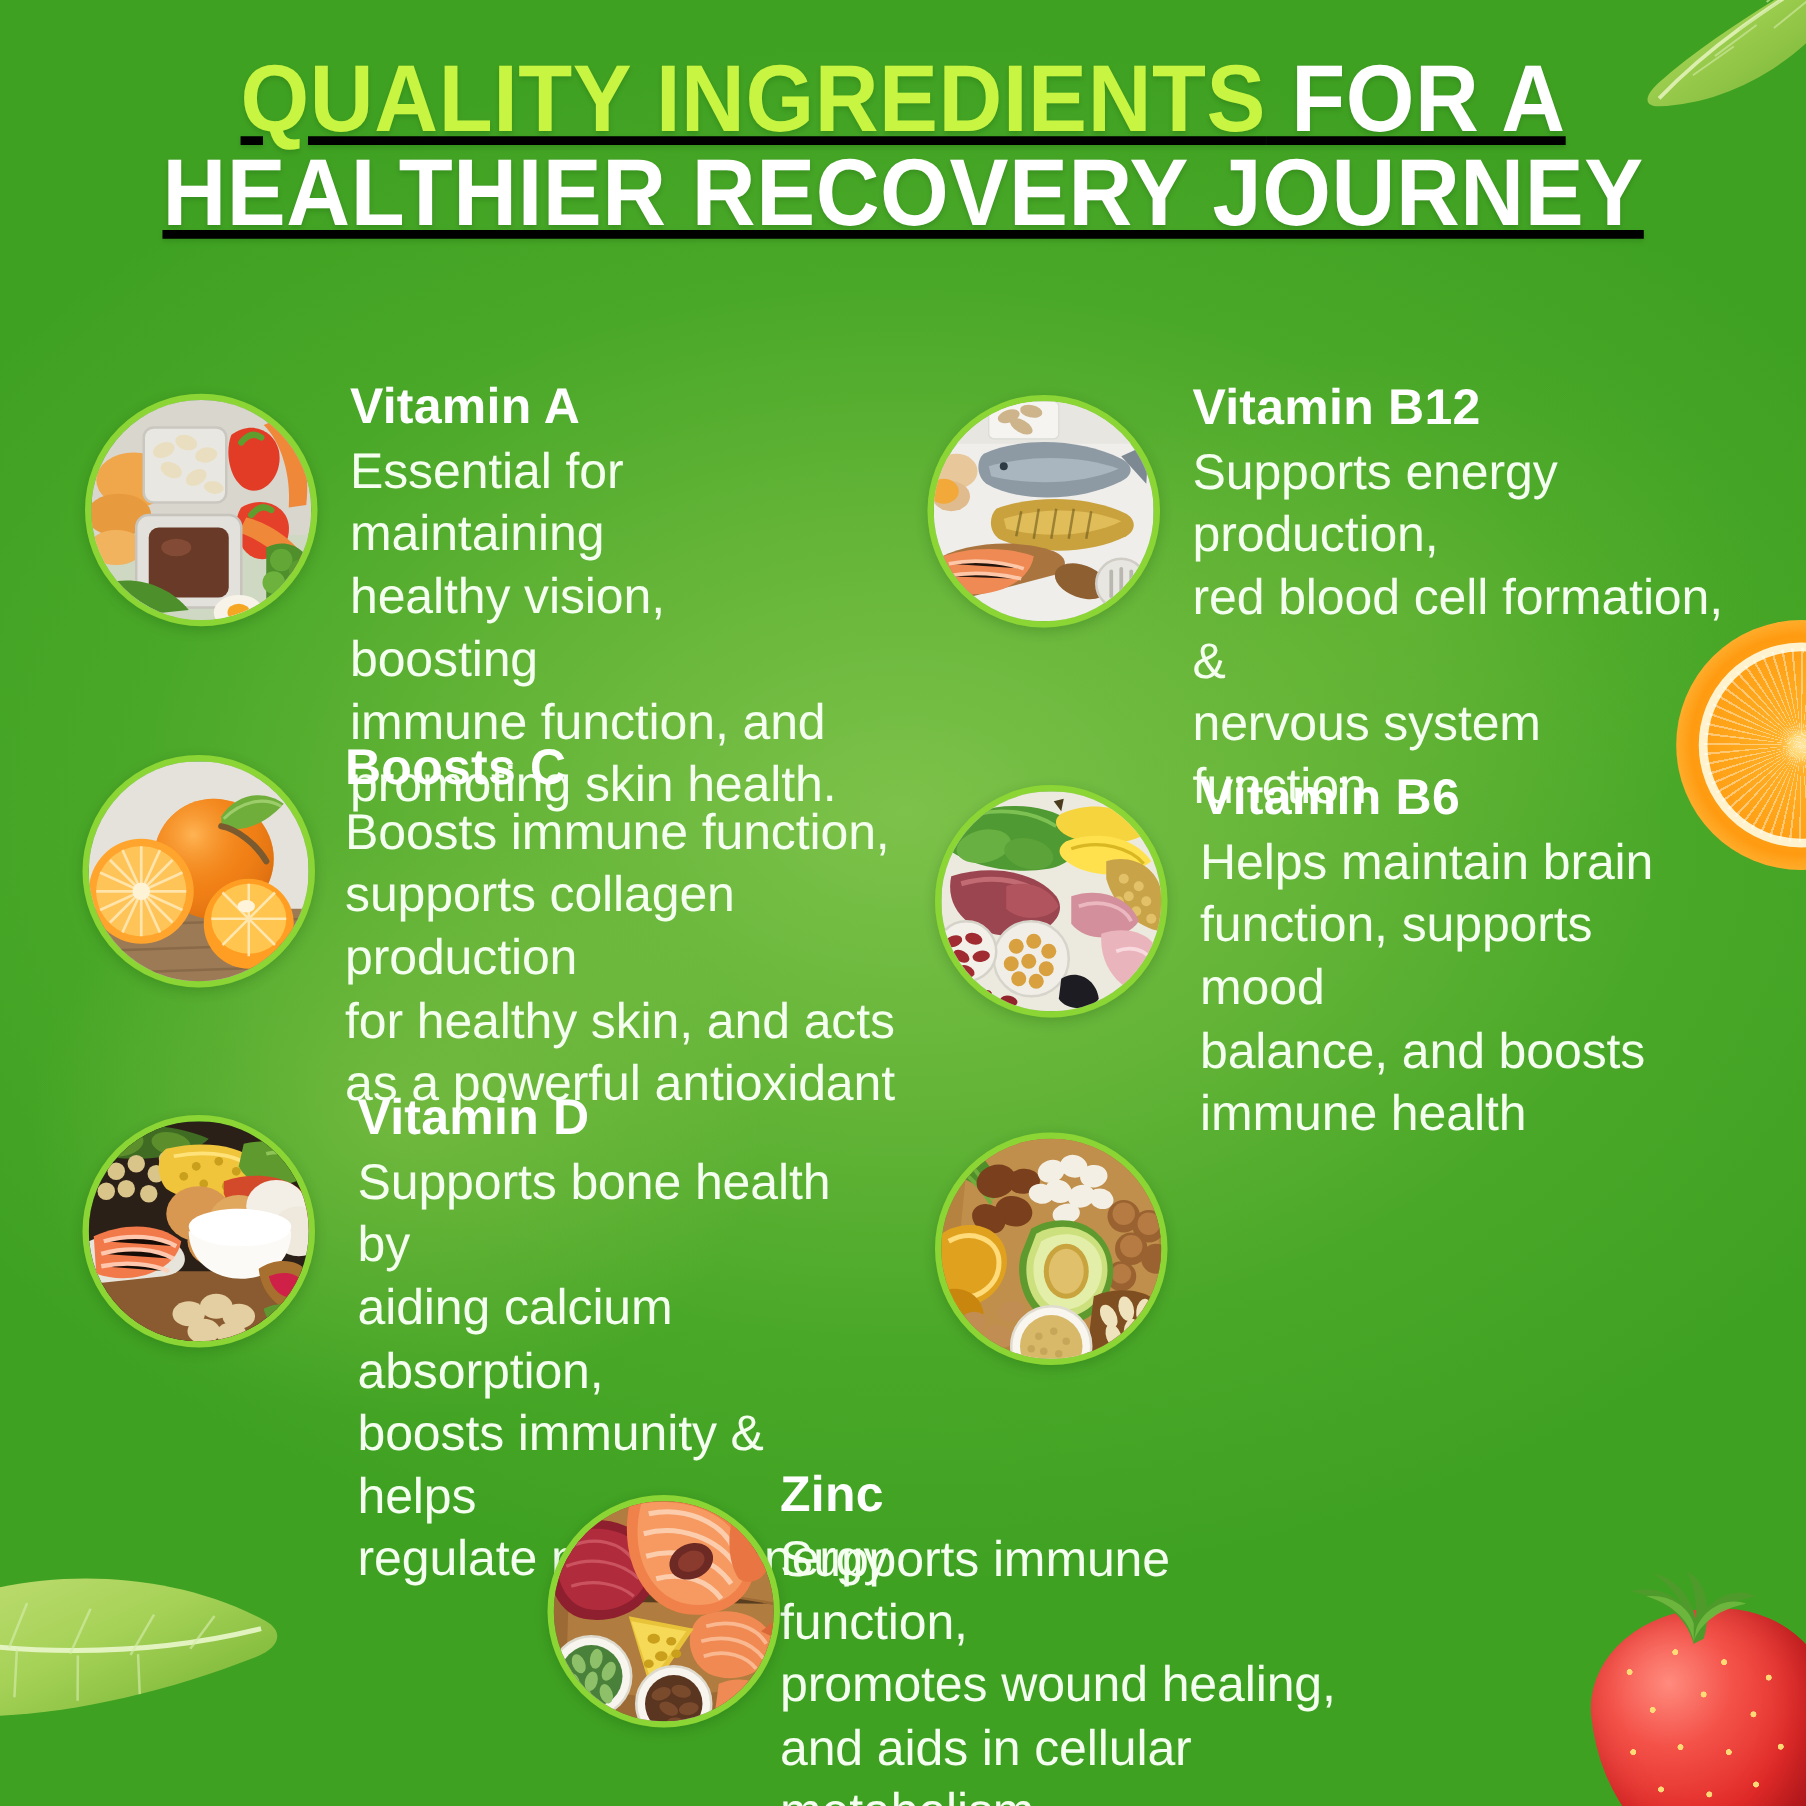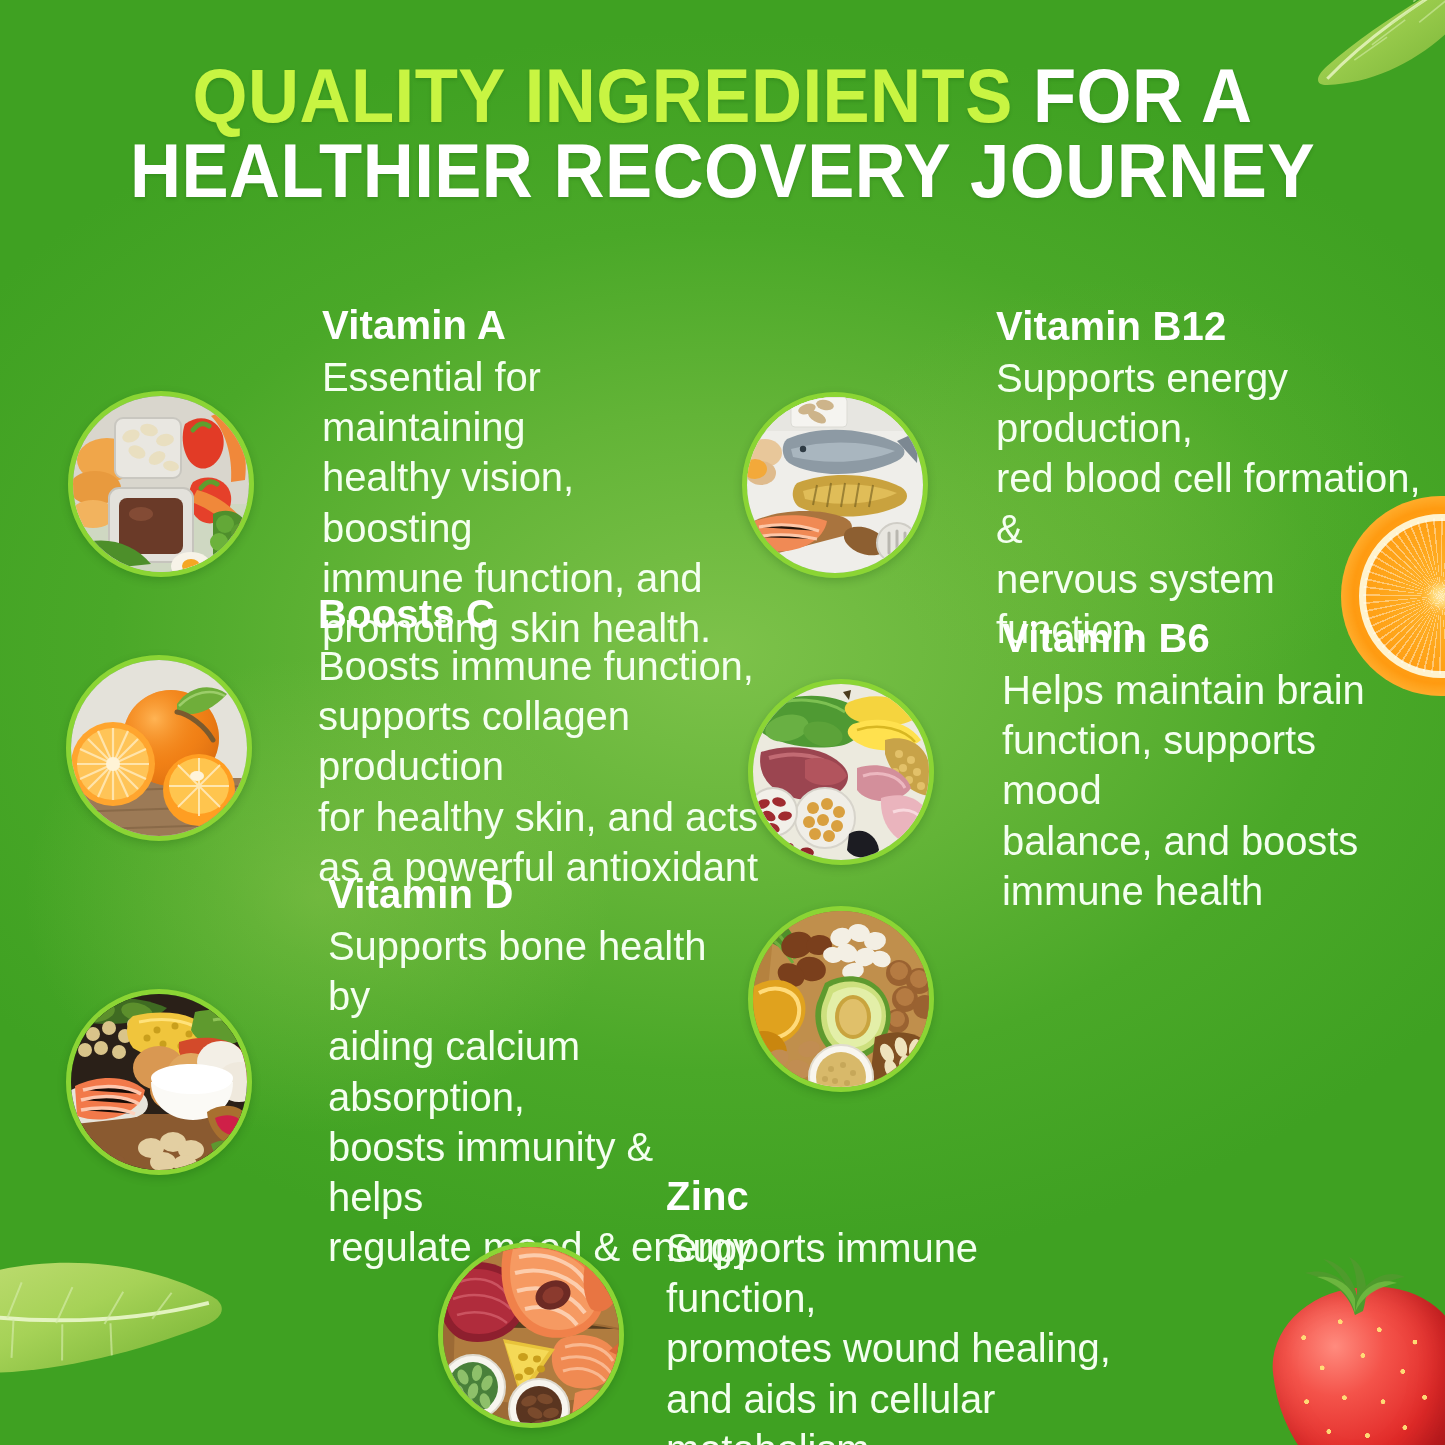--- a/index.html
+++ b/index.html
@@ -88,39 +88,40 @@
       radial-gradient(circle at 36% 88%, rgba(255,226,120,0.95) 0 2.2px, transparent 2.6px),
       radial-gradient(circle at 56% 88%, rgba(255,226,120,0.95) 0 2.2px, transparent 2.6px);
   }
   #strawberry-calyx{
     position:absolute; bottom:126px; right:36px;
     width:108px; height:62px; pointer-events:none;
   }
 
   
   #heading {
-    position:absolute; top:58px; left:0; right:0;
+    position:absolute; top:42px; left:0; right:0;
     text-align:center;
     line-height:0.99;
     letter-spacing:0.5px;
+    text-decoration:underline;
   }
   #heading .hline {
     font-size:76px;
     font-weight:bold;
     color:#ffffff;
     text-transform:uppercase;
     font-stretch:condensed;
     transform:scaleX(0.93);
     text-shadow:0 2px 4px rgba(0,60,0,0.18);
     white-space:nowrap;
   }
   #heading .accent { color:#c8f542; }
 
   
-  .item { position:absolute; display:flex; align-items:center;gap:42px; }
+  .item { position:absolute; display:flex; align-items:flex-start; }
 
   .thumb-ring {
     flex:0 0 auto;
     border-radius:50%;
     border:5px solid #8bd534;
     overflow:hidden;
     position:relative;
     box-shadow:0 3px 10px rgba(0,50,0,0.20);
   }
   .thumb-ring > svg { display:block; }

